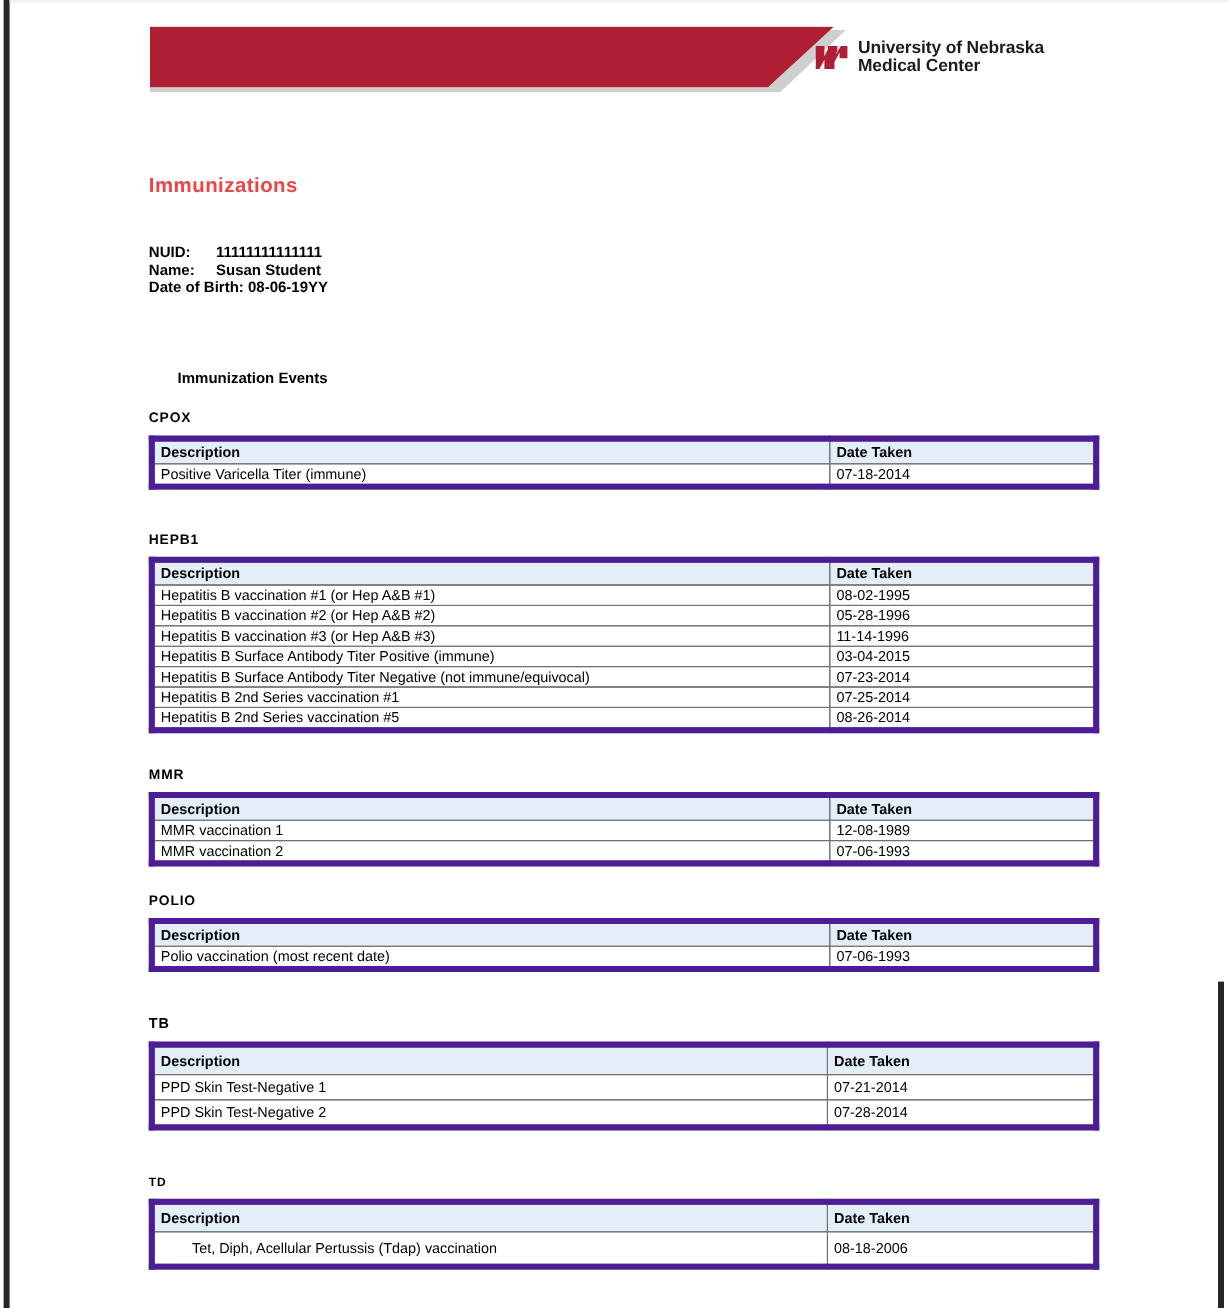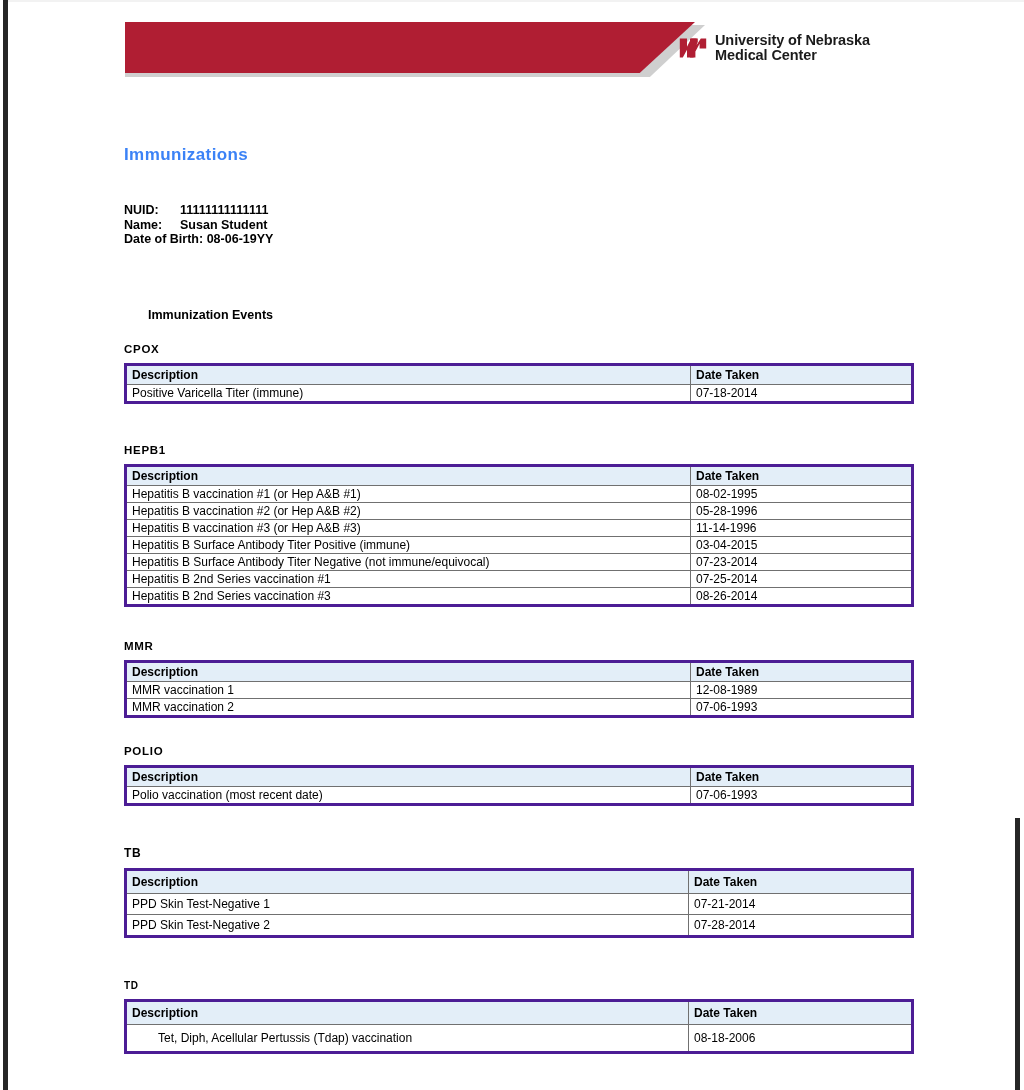--- a/index.html
+++ b/index.html
@@ -74,21 +74,21 @@
     color: #1b1b1b;
     letter-spacing: -0.1px;
     white-space: nowrap;
   }
   #logo-text .line2 { display: block; }
   #page-title {
     position: absolute;
     left: 124px; top: 145px;
     font-size: 17px;
     font-weight: bold;
-    color: #3b82f6;
+    color: #ef4444;
     letter-spacing: 0.4px;
   }
 
   #patient-info {
     position: absolute;
     left: 124px; top: 203px;
     font-size: 12.5px;
     font-weight: bold;
     color: #000000;
     line-height: 14.6px;
@@ -116,21 +116,21 @@
     font-size: 11.5px;
     font-weight: bold;
     color: #000;
     letter-spacing: 0.7px;
     margin-bottom: 8px;
   }
   table.imm-table {
     border-collapse: collapse;
     table-layout: fixed;
     background: #a3a3a3;
-    border: 3px solid #4c1d95;
+    border: 5px solid #4c1d95;
   }
   table.imm-table th,
   table.imm-table td {
     border: 1px solid #707070;
     padding: 1px 5px;
     font-size: 12px;
     color: #000;
     text-align: left;
     vertical-align: middle;
     overflow: hidden;
@@ -244,21 +244,21 @@
       </tr>
       <tr>
         <td>Hepatitis B Surface Antibody Titer Negative (not immune/equivocal)</td>
         <td>07-23-2014</td>
       </tr>
       <tr>
         <td>Hepatitis B 2nd Series vaccination #1</td>
         <td>07-25-2014</td>
       </tr>
       <tr>
-        <td>Hepatitis B 2nd Series vaccination #3</td>
+        <td>Hepatitis B 2nd Series vaccination #5</td>
         <td>08-26-2014</td>
       </tr>
     </tbody>
   </table>
 </div>
 
 <div class="section" style="top:640px;">
   <div class="section-title">MMR</div>
   <table class="imm-table">
     <colgroup>

